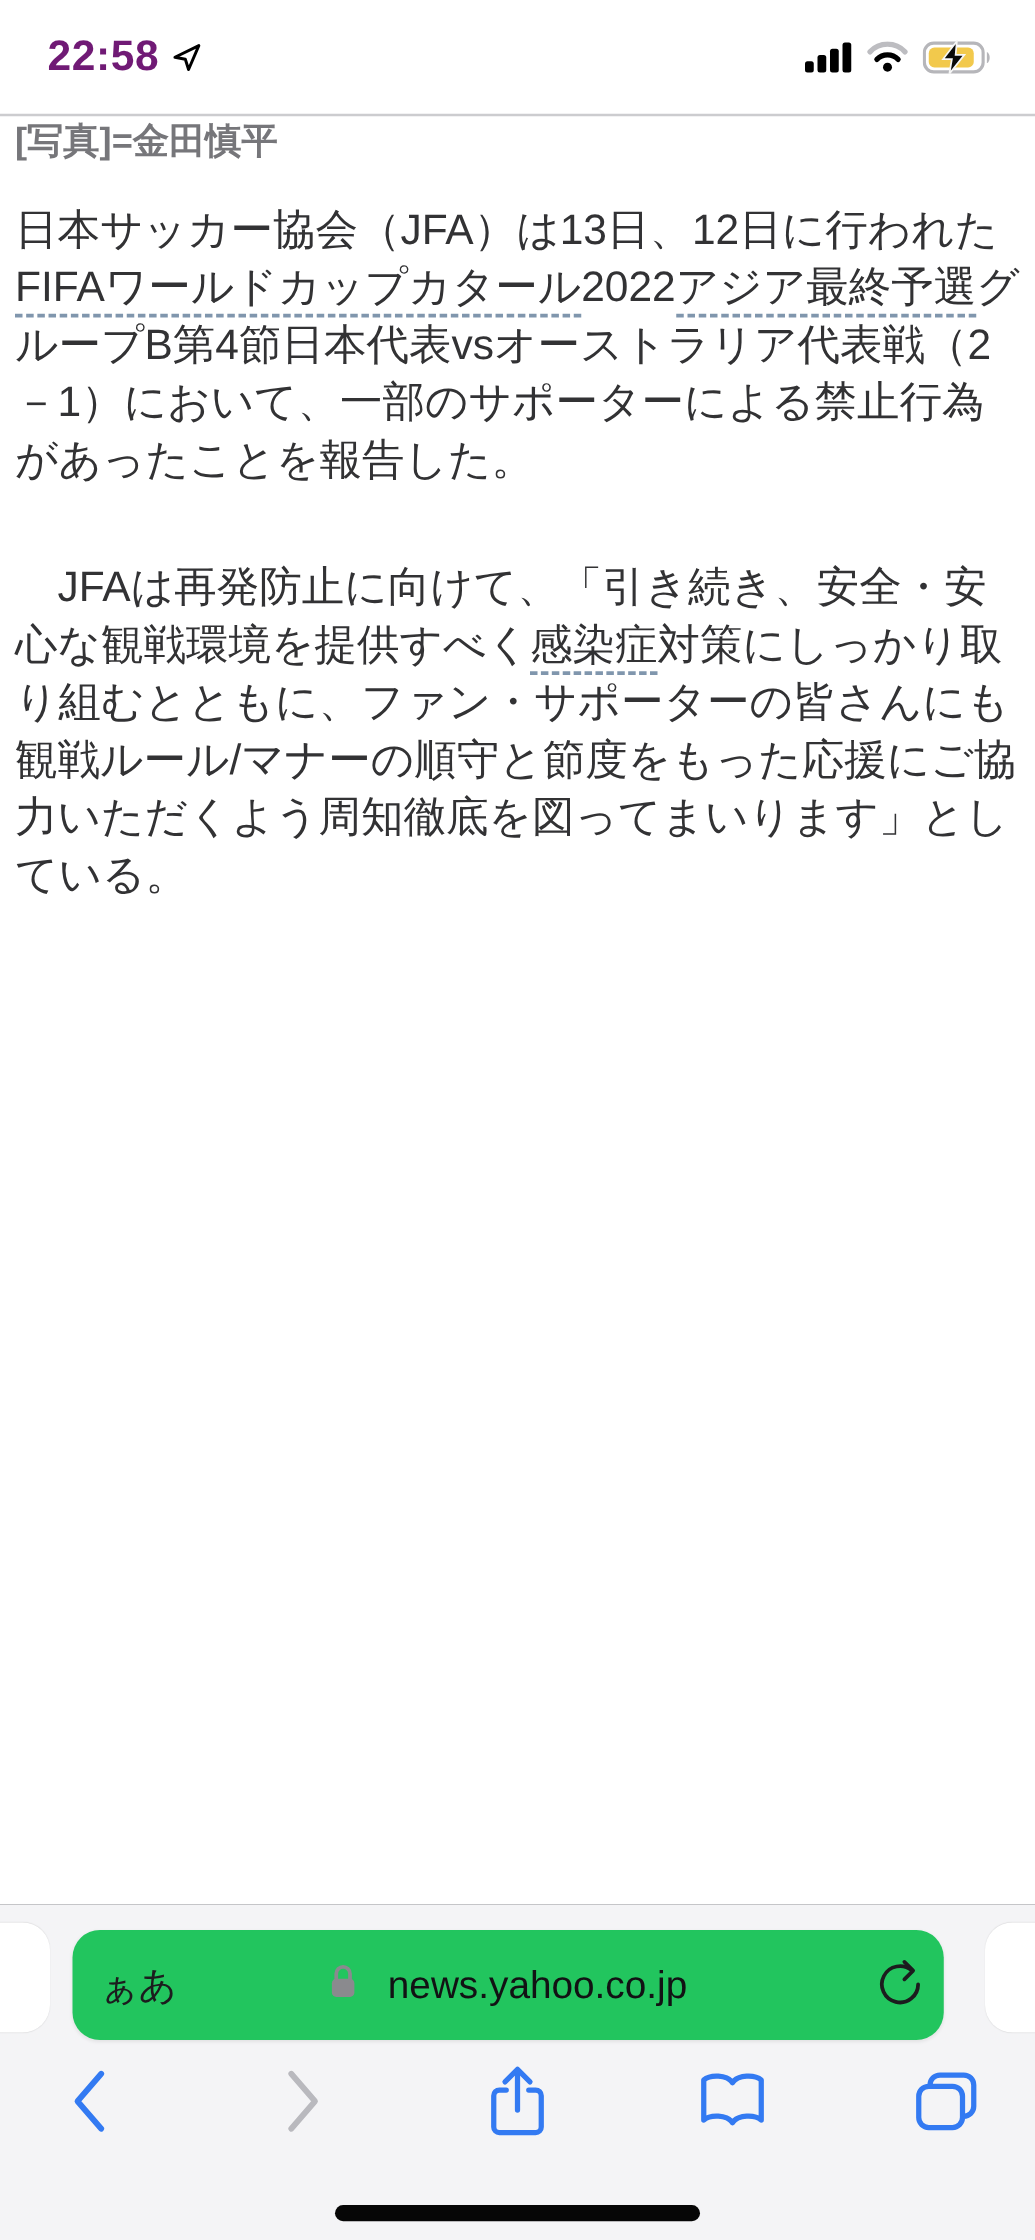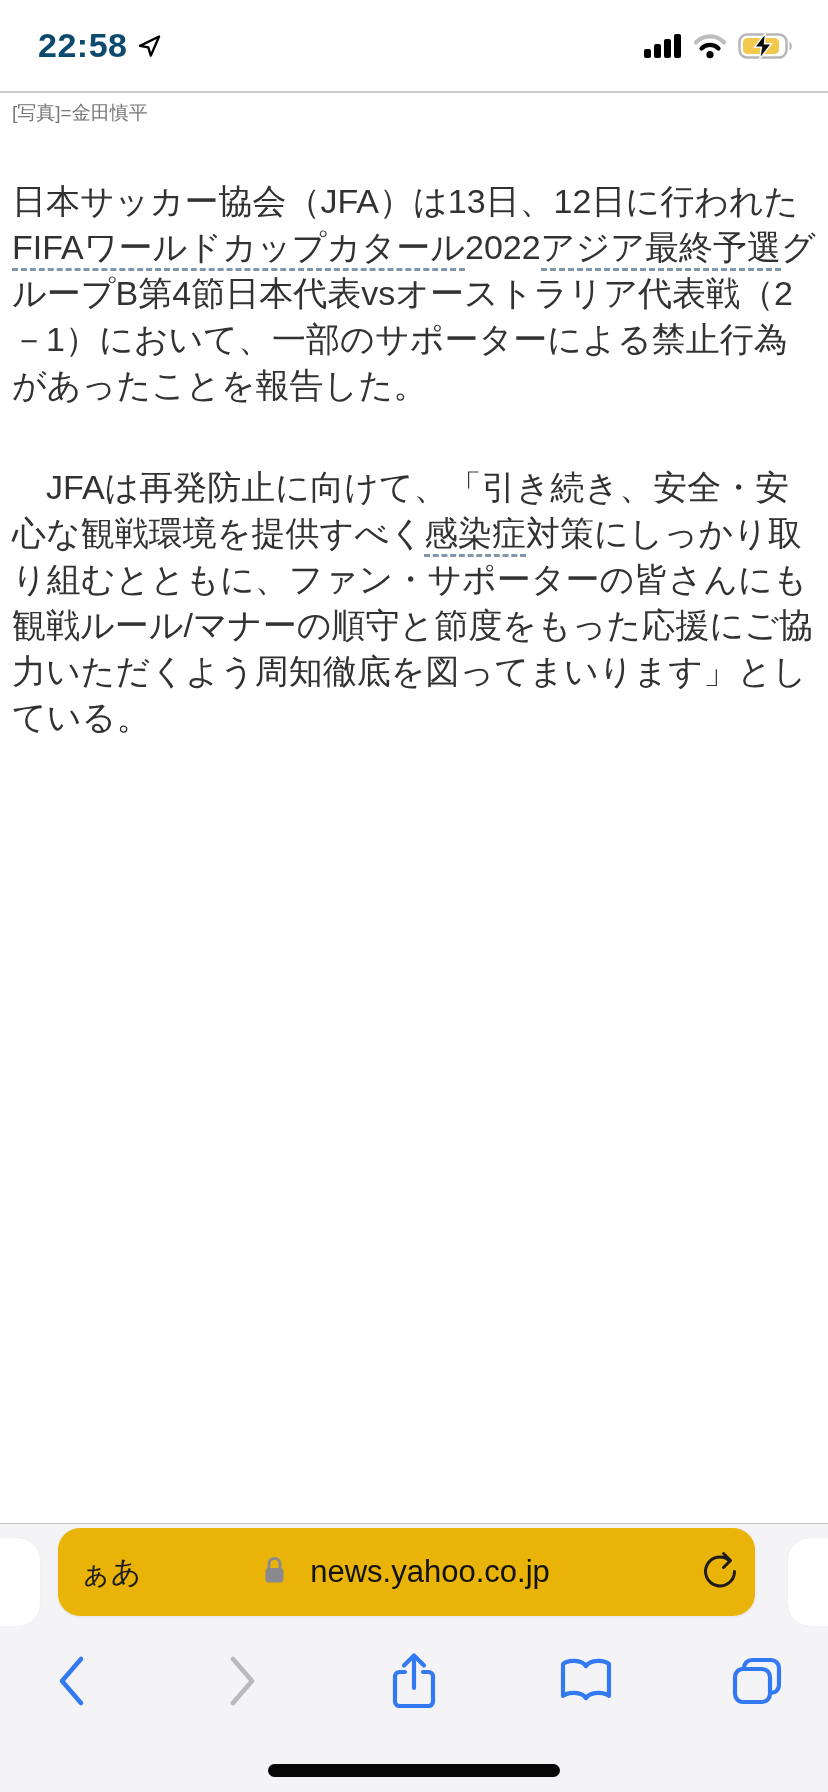--- a/index.html
+++ b/index.html
@@ -2,42 +2,42 @@
 <html lang="ja" style="--link-blue: #2d6dbe; --keyword-underline: #8096ad; --nav-icon-blue: #337af2; --nav-icon-disabled: #b9b9be; --battery-yellow: #f2c94c; --body-text: #323234; --caption-gray: #76767a;"><head>
 <meta charset="utf-8">
 <style>
   html,body{margin:0;padding:0;background:#fff;}
   body{width:828px;height:1792px;overflow:hidden;
        font-family:"Liberation Sans","DejaVu Sans",sans-serif;}
   .screen{position:relative;width:828px;height:1792px;overflow:hidden;background:#fff;}
 
   
   .statusbar{position:absolute;top:0;left:0;right:0;height:88px;z-index:30;}
-  .sb-time{position:absolute;left:38px;top:26px;font-size:34px;font-weight:700;color:#0c4a6e;letter-spacing:.5px;}
+  .sb-time{position:absolute;left:38px;top:26px;font-size:34px;font-weight:700;color:#701a75;letter-spacing:.5px;}
   .sb-loc{position:absolute;left:136px;top:32px;}
   .sb-right{position:absolute;right:34px;top:33px;display:flex;align-items:center;gap:11px;height:30px;}
 
   
   .photo-divider{position:absolute;top:91px;left:0;right:0;height:2px;background:#cccccf;}
   .content{position:absolute;top:92px;left:12px;right:12px;z-index:1;}
-  .caption{margin:6px 0 0 0;font-size:19px;line-height:30px;color:var(--caption-gray,#76767a);}
-  .article{margin-top:50px;}
+  .caption{margin:6px 0 0 0;font-size:29px;line-height:30px;color:var(--caption-gray,#76767a);font-weight:bold;}
+  .article{margin-top:33px;}
   .article p{margin:0 0 56px 0;font-size:34px;line-height:46px;color:var(--body-text,#323234);}
   span.keyword{border-bottom:3px dashed var(--keyword-underline,#8096ad);padding-bottom:2px;}
   span.link{color:var(--link-blue,#2d6dbe);}
   p.gallery{color:var(--link-blue,#2d6dbe);}
 
   
   .toolbar{position:absolute;left:0;top:1523px;width:828px;height:269px;z-index:40;
            background:rgba(244,244,246,.96);border-top:1px solid rgba(60,60,67,.26);
            backdrop-filter:blur(14px);}
   .tab-stub{position:absolute;top:14px;height:88px;background:#fff;box-shadow:0 0 1px rgba(0,0,0,.12);}
   .tab-stub.left{left:-22px;width:62px;border-radius:22px;}
   .tab-stub.right{right:-22px;width:62px;border-radius:22px;}
-  .urlbar{position:absolute;left:58px;top:4px;width:697px;height:88px;background:#eab308;
+  .urlbar{position:absolute;left:58px;top:20px;width:697px;height:88px;background:#22c55e;
           border-radius:22px;box-shadow:0 1px 3px rgba(0,0,0,.08);}
   .reader-btn{position:absolute;left:22px;top:24px;font-size:30px;color:#1c1c1e;}
   .url-center{position:absolute;left:0;right:0;top:0;height:88px;display:flex;align-items:center;justify-content:center;gap:24px;}
   .url-text{font-size:31px;color:#121214;}
   .reload-btn{position:absolute;right:12px;top:22px;}
   .navrow{position:absolute;left:0;top:122px;width:828px;height:70px;display:flex;
           align-items:center;justify-content:space-between;padding:0 36px;box-sizing:border-box;}
   .navbtn{display:flex;align-items:center;justify-content:center;width:70px;height:70px;}
   .home-indicator{position:absolute;left:50%;top:240px;transform:translateX(-50%);
                   width:292px;height:13px;border-radius:7px;background:#060606;}

